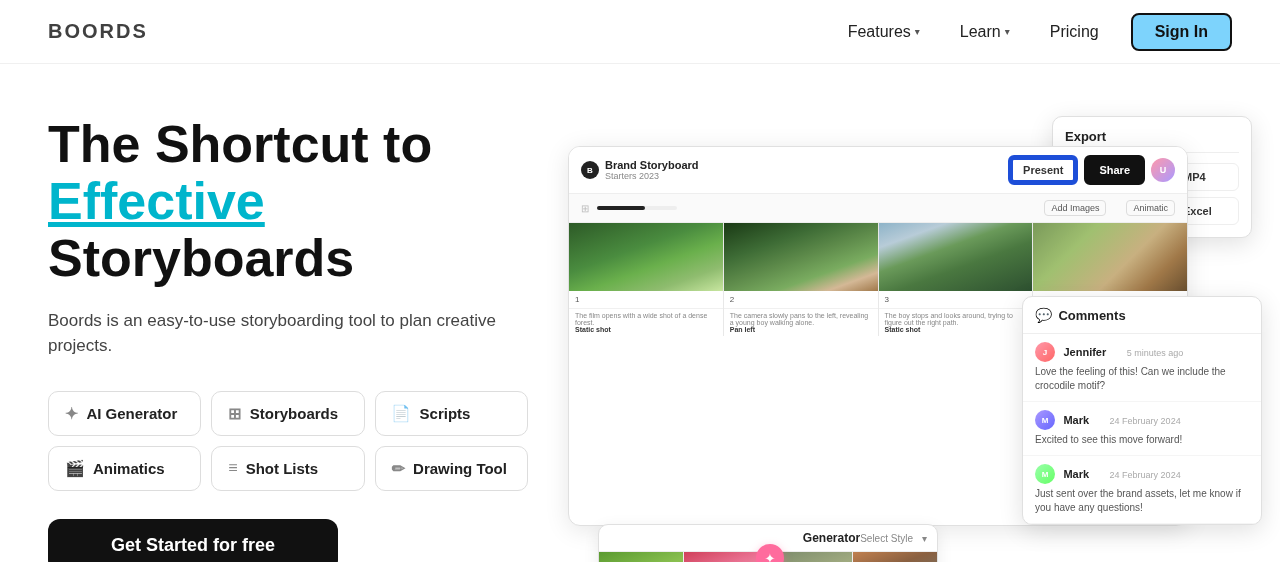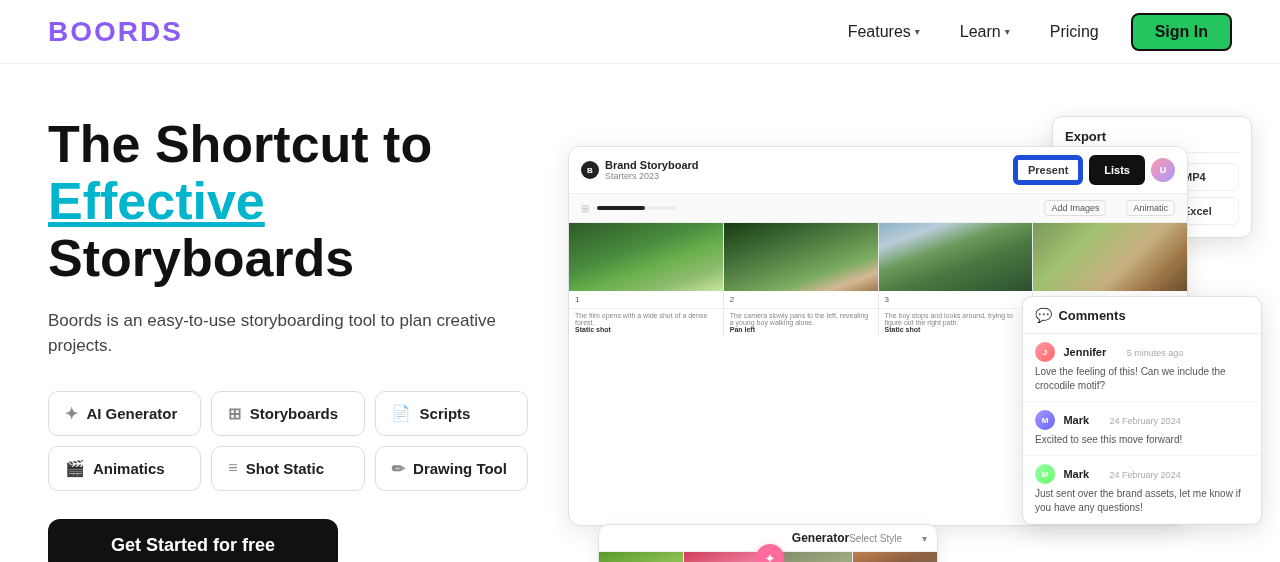--- a/index.html
+++ b/index.html
@@ -14,25 +14,25 @@
     
     nav {
       display: flex;
       align-items: center;
       justify-content: space-between;
       padding: 0 48px;
       height: 64px;
       border-bottom: 1px solid #f0f0f0;
     }
     .logo {
-      font-size: 28px;
+      font-size: 20px;
       font-weight: 900;
       letter-spacing: 2px;
       text-transform: uppercase;
-      color: #8b5cf6;
+      color: #404040;
     }
     .nav-right {
       display: flex;
       align-items: center;
       gap: 8px;
     }
     .nav-link {
       display: flex;
       align-items: center;
       gap: 4px;
@@ -47,21 +47,21 @@
       font-size: 10px;
       color: #555;
     }
     .signin-btn {
       padding: 8px 22px;
       border: 2px solid #111;
       border-radius: 8px;
       font-size: 16px;
       font-weight: 600;
       cursor: pointer;
-      background: #22c55e;
+      background: #7dd3fc;
       color: #111;
       margin-left: 8px;
     }
 
     
     .main {
       display: flex;
       padding: 0 48px;
       padding-top: 52px;
       gap: 0;
@@ -430,21 +430,21 @@
     .gen-title {
       font-size: 12px;
       font-weight: 700;
       color: #222;
     }
     .gen-select {
       font-size: 10px;
       color: #888;
       display: flex;
       align-items: center;
-      gap: 20px;
+      gap: 9px;
     }
     .gen-images {
       display: flex;
       flex: 1;
       gap: 1px;
       background: #eee;
     }
     .gen-img {
       flex: 1;
       height: 64px;
@@ -515,21 +515,21 @@
       <button class="feature-btn">
         <span class="feat-icon">📄</span>
         <span>Scripts</span>
       </button>
       <button class="feature-btn">
         <span class="feat-icon">🎬</span>
         <span>Animatics</span>
       </button>
       <button class="feature-btn">
         <span class="feat-icon">≡</span>
-        <span>Shot Static</span>
+        <span>Shot Lists</span>
       </button>
       <button class="feature-btn">
         <span class="feat-icon">✏</span>
         <span>Drawing Tool</span>
       </button>
     </div>
 
     <button class="cta-btn">Get Started for free</button>
   </div>
 
@@ -562,21 +562,21 @@
       <div class="sb-topbar">
         <div class="sb-brand">
           <div class="sb-brand-dot">B</div>
           <div>
             <div style="font-size:11px; font-weight:700;">Brand Storyboard</div>
             <div style="font-size:9px; color:#888; font-weight:400;">Starters 2023</div>
           </div>
         </div>
         <div class="sb-actions">
           <button class="sb-btn">Present</button>
-          <button class="sb-btn sb-btn-primary">Lists</button>
+          <button class="sb-btn sb-btn-primary">Share</button>
           <div class="sb-avatar">U</div>
         </div>
       </div>
 
       <div class="sb-toolbar">
         <div class="sb-toolbar-dots">⊞</div>
         <div class="sb-progress">
           <div class="sb-progress-fill"></div>
         </div>
         <div class="sb-toolbar-right">

